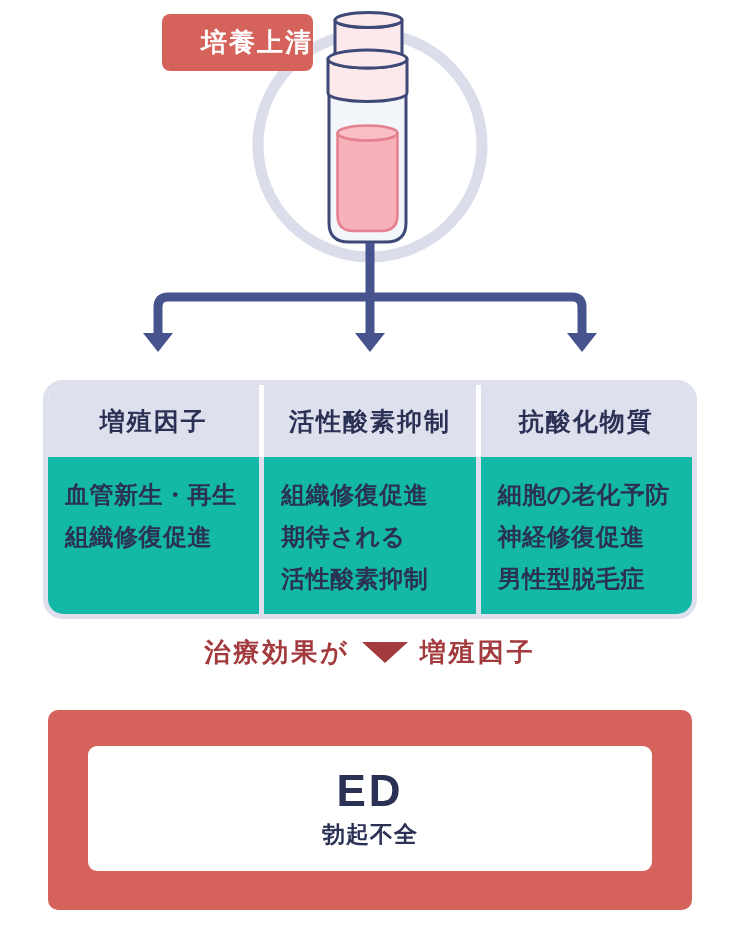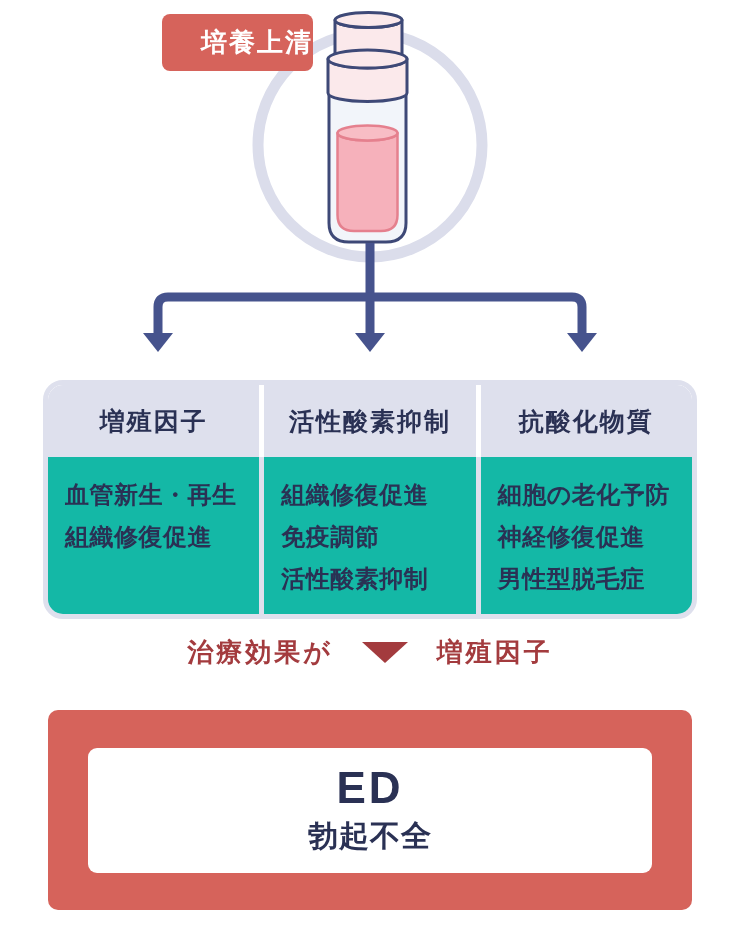--- a/index.html
+++ b/index.html
@@ -56,44 +56,44 @@
   .td{
     background:#14b8a6;padding:17px 6px 16px 17px;box-sizing:border-box;
   }
   .td .item{
     font-size:24px;font-weight:600;line-height:42px;letter-spacing:0.5px;
     color:var(--navy);white-space:nowrap;
   }
   
   .effect{
     position:absolute;left:0;top:630px;width:740px;height:44px;
-    display:flex;align-items:center;justify-content:center;gap:29px;
+    display:flex;align-items:center;justify-content:center;gap:12px;
   }
   .effect span.txt{
     color:var(--deep-red);font-size:26px;font-weight:700;letter-spacing:3px;
   }
   .tri{
     width:0;height:0;border-left:23px solid transparent;border-right:23px solid transparent;
     border-top:21px solid var(--deep-red);
   }
   
   .panel{
     position:absolute;left:48px;top:710px;width:644px;height:200px;
     background:var(--accent-red);border-radius:10px;box-sizing:border-box;
-    padding:45px 40px 37px;display:flex;gap:24px;align-items:flex-end;
+    padding:36px 40px 37px;display:flex;gap:24px;
   }
   .card{
     flex:1;background:#fff;border-radius:9px;height:125px;
     display:flex;flex-direction:column;align-items:center;justify-content:center;
   }
   .card .title{
     font-size:44px;font-weight:700;letter-spacing:3px;color:var(--navy);line-height:1.1;
   }
   .card .sub{
-    font-size:30px;font-weight:600;letter-spacing:1px;color:var(--navy);margin-top:4px;
+    font-size:23px;font-weight:600;letter-spacing:1px;color:var(--navy);margin-top:4px;
   }
 </style>
 </head>
 <body>
 
 <div class="stage">
 
   <svg class="art" viewBox="0 0 740 360" aria-hidden="true">
 
     <circle class="backdrop-circle" cx="370" cy="145" r="112"></circle>
@@ -132,21 +132,21 @@
       <div class="th">活性酸素抑制</div>
       <div class="th">抗酸化物質</div>
     </div>
     <div class="tbody">
       <div class="td">
         <div class="item">血管新生・再生</div>
         <div class="item">組織修復促進</div>
       </div>
       <div class="td">
         <div class="item">組織修復促進</div>
-        <div class="item">免疫調節</div>
+        <div class="item">期待される</div>
         <div class="item">活性酸素抑制</div>
       </div>
       <div class="td">
         <div class="item">細胞の老化予防</div>
         <div class="item">神経修復促進</div>
         <div class="item">男性型脱毛症</div>
       </div>
     </div>
   </div>
 

